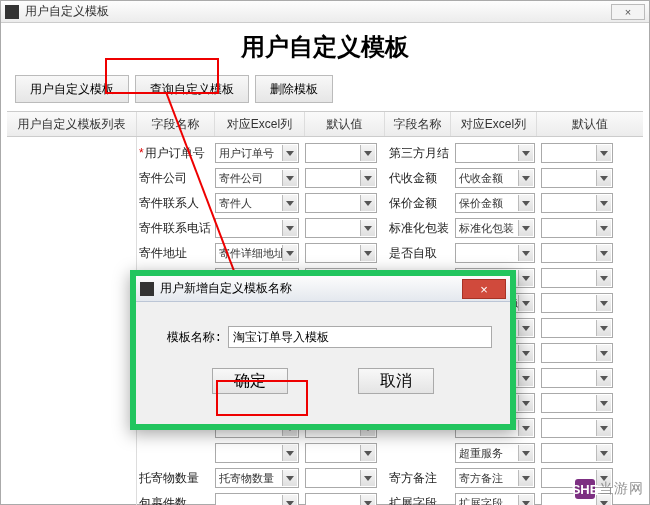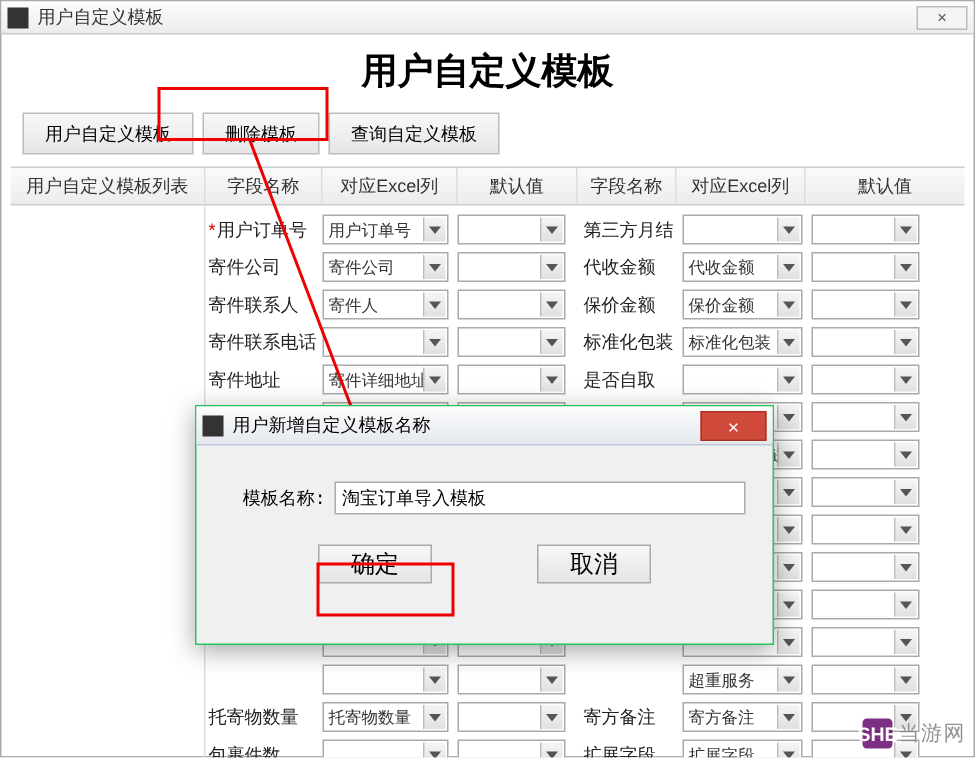--- a/index.html
+++ b/index.html
@@ -33,21 +33,21 @@
 .req { color: #d00; margin-right: 1px; }
 .combo { height: 20px; border: 1px solid #aaa; background: #fff; display: flex; align-items: center; position: relative; font-size: 11px; padding-left: 3px; color: #333; }
 .combo.colA { width: 84px; margin-right: 6px; }
 .combo.colB { width: 80px; margin-right: 6px; }
 .combo.def  { width: 72px; margin-right: 4px; }
 .combo .arrow { position: absolute; right: 1px; top: 1px; bottom: 1px; width: 15px; background: linear-gradient(#f5f5f5,#e0e0e0); border-left: 1px solid #bbb; display: flex; align-items: center; justify-content: center; }
 .combo .arrow::after { content: ""; border-left: 4px solid transparent; border-right: 4px solid transparent; border-top: 5px solid #555; }
 .gap-mid { width: 8px; }
 
 .dialog-mask { position: absolute; left: 0; top: 0; right: 0; bottom: 0; }
-.dialog { position: absolute; left: 130px; top: 270px; width: 386px; height: 160px; border: 1px solid #22c55e; background: #f0f0f0; box-shadow: 0 4px 16px rgba(0,0,0,.35); }
+.dialog { position: absolute; left: 130px; top: 270px; width: 386px; height: 160px; border: 6px solid #22c55e; background: #f0f0f0; box-shadow: 0 4px 16px rgba(0,0,0,.35); }
 .dialog .dtitle { height: 26px; background: linear-gradient(#fcfcfc,#e4e8ee); display: flex; align-items: center; padding: 0 4px; border-bottom: 1px solid #bcc6d6; }
 .dialog .dtitle .icon { width: 14px; height: 14px; background: #333; margin-right: 6px; }
 .dialog .dtitle .spacer { flex: 1; }
 .dialog .dclose { width: 44px; height: 20px; background: #d04a3c; color: #fff; text-align: center; line-height: 19px; font-size: 13px; border: 1px solid #a63225; }
 .dialog .dbody { padding: 24px 18px 10px; }
 .dialog .drow { display: flex; align-items: center; margin-bottom: 20px; }
 .dialog .drow label { width: 74px; text-align: right; padding-right: 6px; font-size: 12px; font-family: Liberation Mono, monospace; }
 .dialog .drow input { flex: 1; height: 22px; border: 1px solid #aaa; padding: 0 4px; font-size: 12px; }
 .dialog .dbtns { display: flex; justify-content: center; gap: 70px; }
 .dialog .dbtns button { width: 76px; height: 26px; background: linear-gradient(#f8f8f8,#e4e4e4); border: 1px solid #aaa; font-size: 16px; cursor: pointer; }
@@ -69,22 +69,22 @@
     <span class="title">用户自定义模板</span>
     <span class="spacer"></span>
     <span class="winbtn">×</span>
   </div>
 
   <div class="content">
     <div class="page-title">用户自定义模板</div>
 
     <div class="toolbar">
       <button>用户自定义模板</button>
+      <button>查询自定义模板</button>
       <button>删除模板</button>
-      <button>查询自定义模板</button>
     </div>
 
     <div class="headers">
       <div class="hcell" style="width:130px">用户自定义模板列表</div>
       <div class="hcell" style="width:78px">字段名称</div>
       <div class="hcell" style="width:90px">对应Excel列</div>
       <div class="hcell" style="width:80px">默认值</div>
       <div class="hcell" style="width:66px">字段名称</div>
       <div class="hcell" style="width:86px">对应Excel列</div>
       <div class="hcell" style="flex:1;border-right:none">默认值</div>

